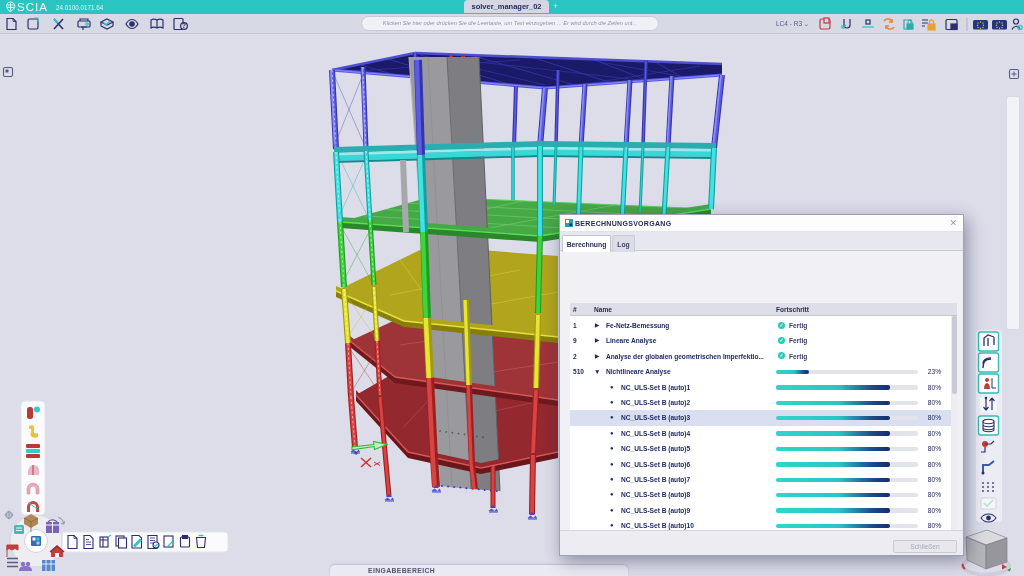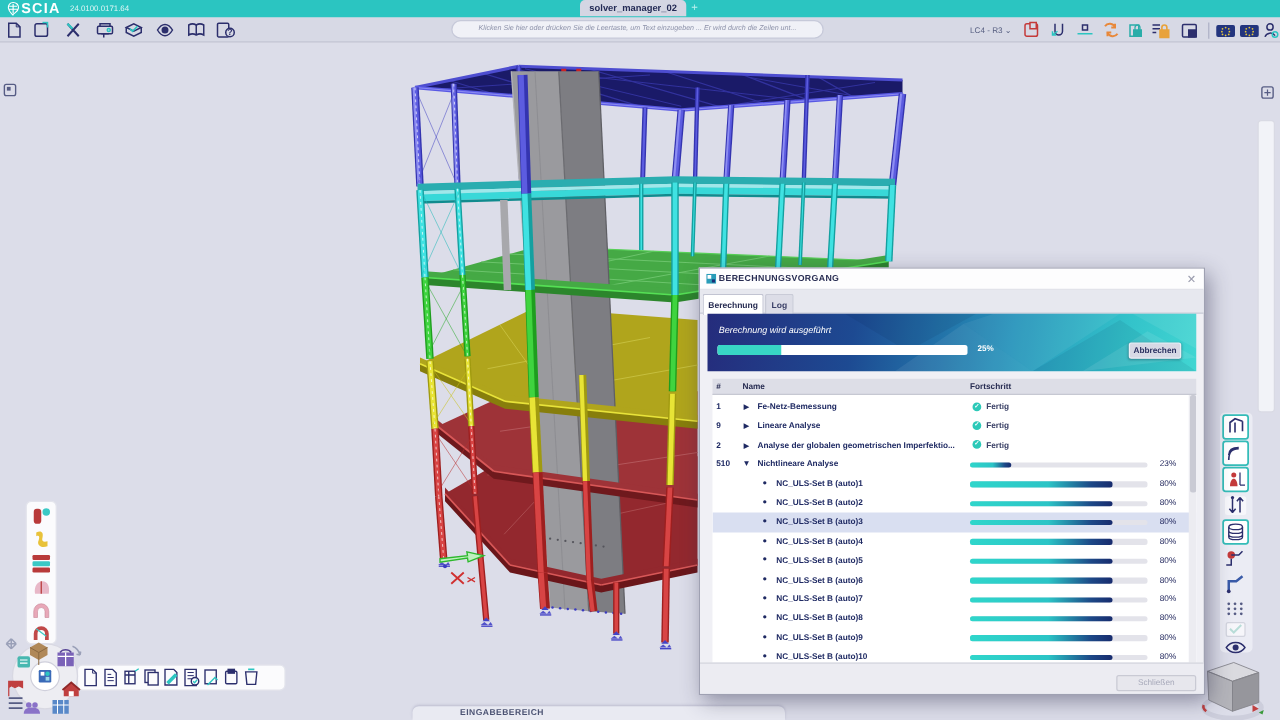--- a/index.html
+++ b/index.html
@@ -1,20 +1,20 @@
 <!DOCTYPE html>
 <html><head><meta charset="utf-8"><style>
 *{margin:0;padding:0;box-sizing:border-box}
 html,body{width:1024px;height:576px;overflow:hidden;font-family:"Liberation Sans",sans-serif}
 body{background:#dcdde9;position:relative}
 .abs{position:absolute}
 
 #tealbar{left:0;top:0;width:1024px;height:14px;background:#2bc5c1;z-index:30}
 #toolrow{left:0;top:14px;width:1024px;height:20px;background:#d7d9e5;border-bottom:1px solid #c3c5d4;z-index:30}
-#logo{left:17px;top:0px;color:#fff;font-weight:bold;font-size:11.5px;letter-spacing:1px;z-index:31;line-height:14px}
+#logo{left:17px;top:0px;color:#fff;font-weight:normal;font-size:11.5px;letter-spacing:1px;z-index:31;line-height:14px}
 #ver{left:56px;top:4px;color:rgba(255,255,255,.85);font-size:6.3px;z-index:31}
 #tab1{left:464px;top:0;width:85px;height:13px;background:#d4d6e3;border-radius:4px 4px 0 0;z-index:31;
  color:#232a55;font-weight:bold;font-size:7.5px;text-align:center;line-height:14px}
 #plus{left:553px;top:1px;color:#b8f0ee;font-size:9px;z-index:31}
 #search{left:361px;top:16px;width:298px;height:15px;background:#f0f1f7;border:1px solid #c6c9d9;border-radius:8px;z-index:31;
  color:#8d92aa;font-style:italic;font-size:5.7px;text-align:center;line-height:13px;white-space:nowrap;overflow:hidden}
 #lc4{left:776px;top:20px;color:#565e80;font-size:6.5px;z-index:31}
 .ticon{z-index:31}
 
 #rstrip{left:1006px;top:96px;width:14px;height:234px;background:#f2f3f8;border:1px solid #d9dae4;border-radius:3px;z-index:5}
@@ -634,36 +634,20 @@
         <rect x="1" y="1" width="3" height="3" fill="#fff"></rect>
         <rect x="4.5" y="4.5" width="2.5" height="2.5" fill="#1b2f77"></rect>
       </svg>
       <span class="ttl">BERECHNUNGSVORGANG</span>
       <span class="x">✕</span>
     </div>
 <div id="tabs">
       <div class="tab" id="tabA">Berechnung</div>
       <div class="tab" id="tabB">Log</div>
     </div>
-<div id="banner">
-      <svg style="position:absolute;left:0;top:0" width="391" height="46" viewBox="0 0 391 46">
-<polygon points="150,46 205,8 260,46" fill="rgba(255,255,255,0.07)"></polygon>
-<polygon points="205,8 260,46 330,0 265,-12" fill="rgba(255,255,255,0.06)"></polygon>
-<polygon points="260,46 330,5 391,46" fill="rgba(0,20,60,0.07)"></polygon>
-<polygon points="300,46 352,14 391,35" fill="rgba(255,255,255,0.09)"></polygon>
-<polygon points="110,0 160,30 215,0" fill="rgba(0,10,50,0.08)"></polygon>
-<polygon points="340,0 391,28 391,0" fill="rgba(255,255,255,0.08)"></polygon>
-</svg>
-<div class="msg">Berechnung wird ausgeführt</div>
-<div class="track">
-        <div class="fill"></div>
-      </div>
-      <div class="pct">25%</div>
-<div id="abbr">Abbrechen</div>
-    </div>
 <div id="thead">
       <span class="c1">#</span>
       <span class="c2">Name</span>
       <span class="c3">Fortschritt</span>
     </div>
 <div id="tbody">
 <div class="row" style="top:2.0px">
 <span class="num">1</span>
 <span class="arr">▶</span>
 <span class="nm">Fe-Netz-Bemessung</span>

